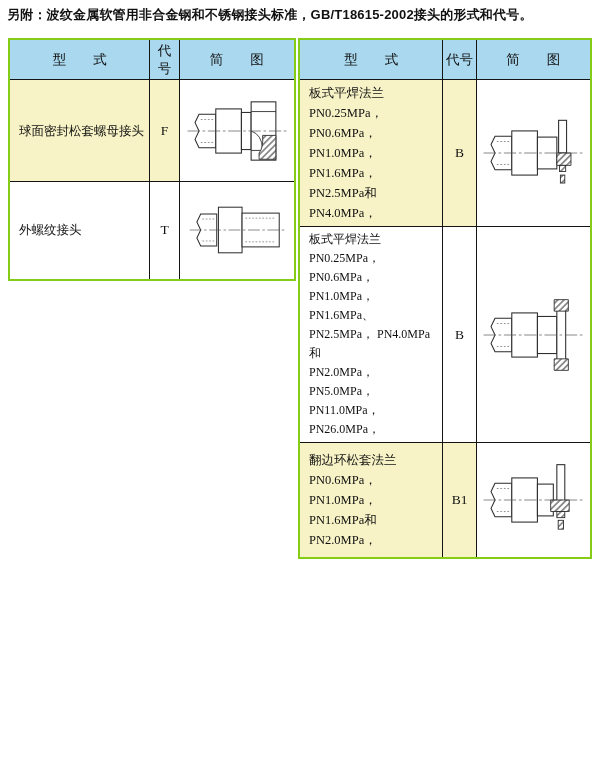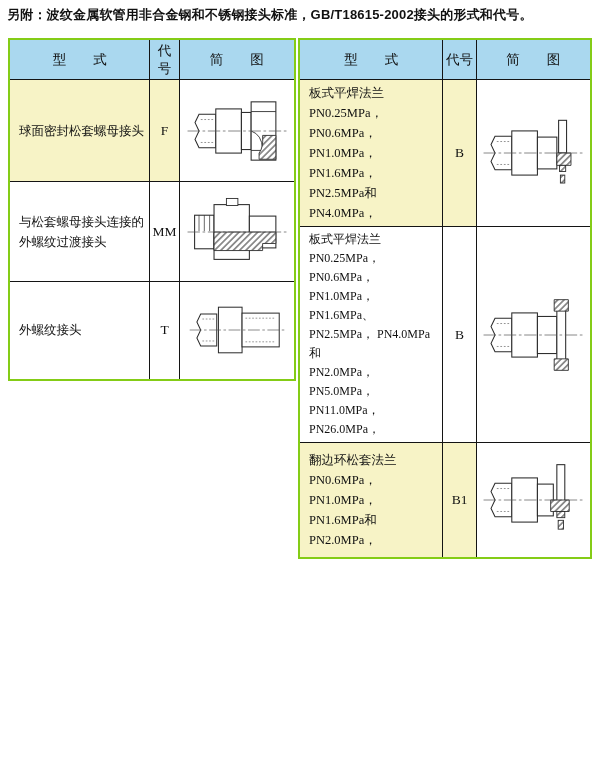--- a/index.html
+++ b/index.html
@@ -199,30 +199,20 @@
       </tr>
       <tr class="h102">
         <td class="type hl">球面密封松套螺母接头</td>
         <td class="code hl">F</td>
         <td class="diag">
           <svg class="dg" width="106" height="80" viewBox="0 0 120 90">
               <use href="#diag-f"></use>
             </svg>
         </td>
       </tr>
-      <tr class="h100">
-        <td class="type">与松套螺母接头连接的
-外螺纹过渡接头</td>
-        <td class="code">MM</td>
-        <td class="diag">
-          <svg class="dg" width="106" height="80" viewBox="0 0 120 90">
-              <use href="#diag-mm"></use>
-            </svg>
-        </td>
-      </tr>
       <tr class="h98">
         <td class="type">外螺纹接头</td>
         <td class="code">T</td>
         <td class="diag">
           <svg class="dg" width="106" height="76" viewBox="0 0 120 90">
               <use href="#diag-t"></use>
             </svg>
         </td>
       </tr>
     </tbody>

